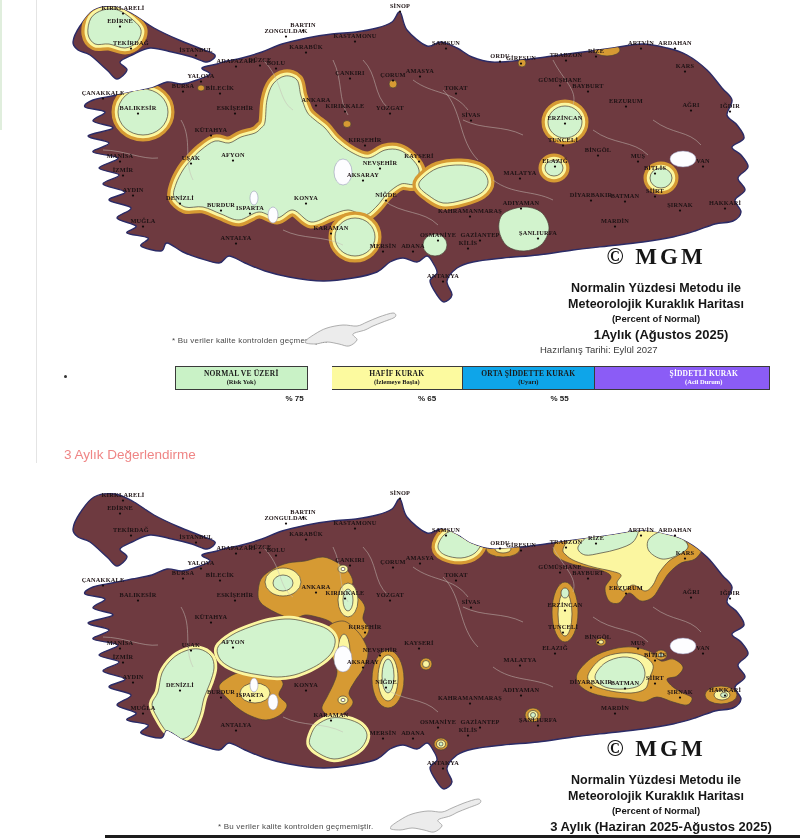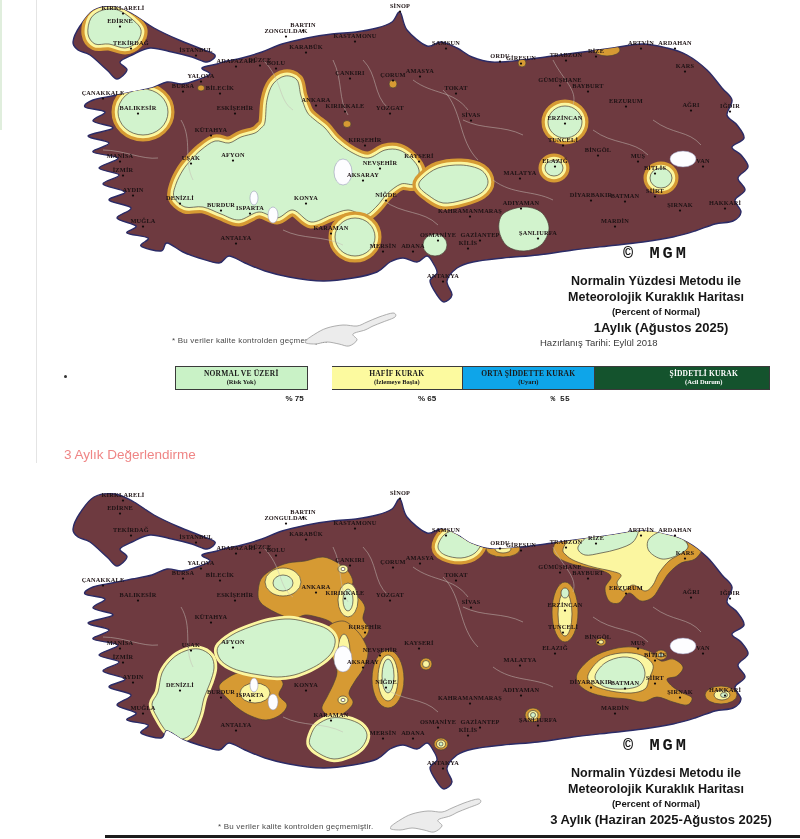--- a/index.html
+++ b/index.html
@@ -1,22 +1,22 @@
 <!DOCTYPE html>
 <html><head>
 <meta charset="utf-8">
 <style>
   html,body{margin:0;padding:0;background:#fff;}
   #app{position:relative;width:800px;height:839px;background:#ffffff;overflow:hidden;
        font-family:"Liberation Sans",sans-serif;}
   .map-holder{position:absolute;left:33px;}
   .edge-line{position:absolute;background:#e4e4e4;}
   .title-block{position:absolute;left:530px;width:252px;text-align:center;color:#161616;}
-  .credit{font-size:17px;font-weight:bold;letter-spacing:3px;margin-bottom:10px;
-          font-family:Liberation Mono, monospace;}
+  .credit{font-size:23px;font-weight:bold;letter-spacing:3px;margin-bottom:10px;
+          font-family:Liberation Serif, serif;}
   .t1{font-size:12.5px;font-weight:bold;line-height:1.3;}
   .t3{font-size:9.5px;font-weight:bold;margin-bottom:2px;}
   .period{font-size:13px;font-weight:bold;text-align:center;padding-left:10px;margin-top:3px;}
   .prepared{font-size:9.5px;text-align:left;padding-left:10px;margin-top:2px;color:#3a3a3a;}
   .footnote{position:absolute;font-size:8px;color:#4a4a4a;letter-spacing:.2px;}
   .legend{position:absolute;left:175px;top:366px;width:595px;display:flex;}
   .legend-cell{flex:1;height:24px;border:1px solid #3a3a3a;border-left-width:0;
                text-align:center;padding-top:2px;box-sizing:border-box;}
   .legend-cell:first-child{border-left-width:1px;}
   .lg-label{font-size:7.5px;font-weight:bold;font-family:"Liberation Serif",serif;letter-spacing:.2px;}
@@ -259,50 +259,50 @@
           <text x="110" y="223" letter-spacing="0.2">MUĞLA</text>
           <circle cx="110" cy="226.6" r="1.1" fill="#140c0c"></circle>
         </g>
       </svg></div>
   <div class="title-block" style="top:244px;">
     <div class="credit">© MGM</div>
     <div class="t1">Normalin Yüzdesi Metodu ile</div>
     <div class="t1">Meteorolojik Kuraklık Haritası</div>
     <div class="t3">(Percent of Normal)</div>
     <div class="period">1Aylık (Ağustos 2025)</div>
-    <div class="prepared">Hazırlanış Tarihi: Eylül 2018</div>
+    <div class="prepared">Hazırlanış Tarihi: Eylül 2027</div>
   </div>
   <div class="footnote" style="left:172px;top:336px;">* Bu veriler kalite kontrolden geçmemiştir.</div>
   <div class="cyprus" id="cyprus-top" style="left:305px;top:312px;"><svg width="95" height="40" viewBox="0 0 95 40">
         <path d="M0,30C0.0,28.3 6.3,24.3 10,22C13.7,19.7 17.3,17.5 22,16C26.7,14.5 33.0,13.3 38,13C43.0,12.7 48.0,14.5 52,14C56.0,13.5 58.3,11.5 62,10C65.7,8.5 69.7,6.5 74,5C78.3,3.5 85.3,1.0 88,1C90.7,1.0 91.7,3.5 90,5C88.3,6.5 81.7,8.5 78,10C74.3,11.5 71.0,12.7 68,14C65.0,15.3 63.3,16.7 60,18C56.7,19.3 49.3,20.3 48,22C46.7,23.7 52.7,26.0 52,28C51.3,30.0 47.0,33.3 44,34C41.0,34.7 37.7,32.7 34,32C30.3,31.3 26.0,30.0 22,30C18.0,30.0 13.7,32.0 10,32C6.3,32.0 0.0,31.7 0,30Z" fill="#ececec" stroke="#9a9a9a" stroke-width="0.8"></path>
       </svg></div>
 
   <div class="legend-dot"></div>
   <div class="legend" id="legend-row">
       <div class="legend-cell" style="background: rgb(201, 242, 198); color: rgb(26, 26, 26);">
         <div class="lg-label">NORMAL VE ÜZERİ</div>
         <div class="lg-sub">(Risk Yok)</div>
       </div>
       <div class="legend-cell" style="background: rgb(252, 250, 159); color: rgb(26, 26, 26); margin-left: 24px;">
         <div class="lg-label">HAFİF KURAK</div>
         <div class="lg-sub">(İzlemeye Başla)</div>
       </div>
       <div class="legend-cell" style="background: #0ea5e9; color: rgb(26, 26, 26);">
         <div class="lg-label">ORTA ŞİDDETTE KURAK</div>
         <div class="lg-sub">(Uyarı)</div>
       </div>
-      <div class="legend-cell" style="background: #14532d; color: rgb(255, 255, 255); padding-left: 44px;">
+      <div class="legend-cell" style="background: #8b5cf6; color: rgb(255, 255, 255); padding-left: 44px;">
         <div class="lg-label">ŞİDDETLİ KURAK</div>
         <div class="lg-sub">(Acil Durum)</div>
       </div>
     </div>
   <div id="threshold-row">
       <span class="threshold" style="left: 285.5px;">% 75</span>
       <span class="threshold" style="left: 418px;">% 65</span>
-      <span class="threshold" style="left: 550.5px; font-family: Liberation Mono, monospace;">% 55</span>
+      <span class="threshold" style="left: 550.5px;">% 55</span>
     </div>
 
   <div class="section-label">3 Aylık Değerlendirme</div>
 
   <div class="map-holder" id="map-bottom" style="top:487px;"><svg width="745" height="312" viewBox="0 0 745 312">
         <defs>
           <clipPath id="clipBottom">
             <path d="M60,100C55.5,101.8 50.0,105.0 52,107C54.0,109.0 70.7,109.7 72,112C73.3,114.3 58.7,118.3 60,121C61.3,123.7 80.8,125.5 80,128C79.2,130.5 55.7,133.5 55,136C54.3,138.5 75.2,140.3 76,143C76.8,145.7 58.5,149.5 60,152C61.5,154.5 84.0,155.3 85,158C86.0,160.7 65.8,165.2 66,168C66.2,170.8 85.3,172.3 86,175C86.7,177.7 69.0,181.2 70,184C71.0,186.8 91.0,189.3 92,192C93.0,194.7 75.0,197.3 76,200C77.0,202.7 96.7,205.0 98,208C99.3,211.0 83.2,215.0 84,218C84.8,221.0 101.3,223.5 103,226C104.7,228.5 92.0,231.0 94,233C96.0,235.0 112.7,235.8 115,238C117.3,240.2 105.8,243.8 108,246C110.2,248.2 123.7,251.5 128,251C132.3,250.5 130.3,242.8 134,243C137.7,243.2 144.7,249.5 150,252C155.3,254.5 160.0,256.2 166,258C172.0,259.8 181.0,263.3 186,263C191.0,262.7 191.7,256.0 196,256C200.3,256.0 206.0,260.5 212,263C218.0,265.5 224.7,268.7 232,271C239.3,273.3 246.3,275.3 256,277C265.7,278.7 279.3,280.8 290,281C300.7,281.2 311.0,279.5 320,278C329.0,276.5 337.8,274.7 344,272C350.2,269.3 352.7,264.3 357,262C361.3,259.7 365.5,258.0 370,258C374.5,258.0 380.0,262.3 384,262C388.0,261.7 391.3,255.8 394,256C396.7,256.2 398.3,260.2 400,263C401.7,265.8 404.5,270.0 404,273C403.5,276.0 397.0,277.3 397,281C397.0,284.7 401.7,291.5 404,295C406.3,298.5 408.5,302.0 411,302C413.5,302.0 418.5,298.5 419,295C419.5,291.5 413.2,285.5 414,281C414.8,276.5 419.7,271.2 424,268C428.3,264.8 432.3,263.7 440,262C447.7,260.3 459.2,259.2 470,258C480.8,256.8 493.3,256.3 505,255C516.7,253.7 528.3,251.5 540,250C551.7,248.5 563.3,247.3 575,246C586.7,244.7 599.2,243.5 610,242C620.8,240.5 631.3,238.8 640,237C648.7,235.2 655.0,233.2 662,231C669.0,228.8 675.7,225.7 682,224C688.3,222.3 695.7,223.0 700,221C704.3,219.0 707.7,215.5 708,212C708.3,208.5 701.3,203.7 702,200C702.7,196.3 711.5,193.7 712,190C712.5,186.3 704.5,181.8 705,178C705.5,174.2 714.5,170.8 715,167C715.5,163.2 710.7,158.3 708,155C705.3,151.7 698.5,149.8 699,147C699.5,144.2 710.2,141.7 711,138C711.8,134.3 706.8,128.8 704,125C701.2,121.2 694.8,119.2 694,115C693.2,110.8 699.8,104.5 699,100C698.2,95.5 693.2,93.0 689,88C684.8,83.0 679.8,75.5 674,70C668.2,64.5 660.7,58.7 654,55C647.3,51.3 641.5,49.8 634,48C626.5,46.2 618.0,44.0 609,44C600.0,44.0 589.8,46.7 580,48C570.2,49.3 560.0,50.7 550,52C540.0,53.3 530.2,54.7 520,56C509.8,57.3 499.2,59.0 489,60C478.8,61.0 467.3,62.5 459,62C450.7,61.5 444.8,59.3 439,57C433.2,54.7 429.2,50.5 424,48C418.8,45.5 413.0,42.3 408,42C403.0,41.7 399.7,48.0 394,46C388.3,44.0 378.5,35.7 374,30C369.5,24.3 369.5,13.3 367,12C364.5,10.7 362.8,19.3 359,22C355.2,24.7 350.0,26.3 344,28C338.0,29.7 330.5,31.0 323,32C315.5,33.0 307.2,33.0 299,34C290.8,35.0 282.3,36.3 274,38C265.7,39.7 256.5,41.7 249,44C241.5,46.3 235.7,49.7 229,52C222.3,54.3 214.8,56.5 209,58C203.2,59.5 198.2,60.0 194,61C189.8,62.0 188.2,62.8 184,64C179.8,65.2 170.2,66.3 169,68C167.8,69.7 177.8,72.0 177,74C176.2,76.0 168.7,78.3 164,80C159.3,81.7 154.0,83.7 149,84C144.0,84.3 139.0,81.3 134,82C129.0,82.7 124.8,86.3 119,88C113.2,89.7 105.7,90.7 99,92C92.3,93.3 85.5,94.7 79,96C72.5,97.3 64.5,98.2 60,100Z"></path>
             <path d="M40,42C40.3,38.0 43.5,31.3 47,26C50.5,20.7 55.2,13.2 61,10C66.8,6.8 75.3,6.2 82,7C88.7,7.8 94.5,11.5 101,15C107.5,18.5 113.5,23.8 121,28C128.5,32.2 138.5,36.7 146,40C153.5,43.3 160.0,45.5 166,48C172.0,50.5 180.7,52.7 182,55C183.3,57.3 177.8,61.7 174,62C170.2,62.3 164.8,58.7 159,57C153.2,55.3 146.0,53.5 139,52C132.0,50.5 123.7,47.5 117,48C110.3,48.5 104.0,52.7 99,55C94.0,57.3 87.8,59.5 87,62C86.2,64.5 94.5,67.2 94,70C93.5,72.8 87.3,79.0 84,79C80.7,79.0 78.5,74.0 74,70C69.5,66.0 61.8,58.3 57,55C52.2,51.7 47.8,52.2 45,50C42.2,47.8 39.7,46.0 40,42Z"></path>
           </clipPath>

